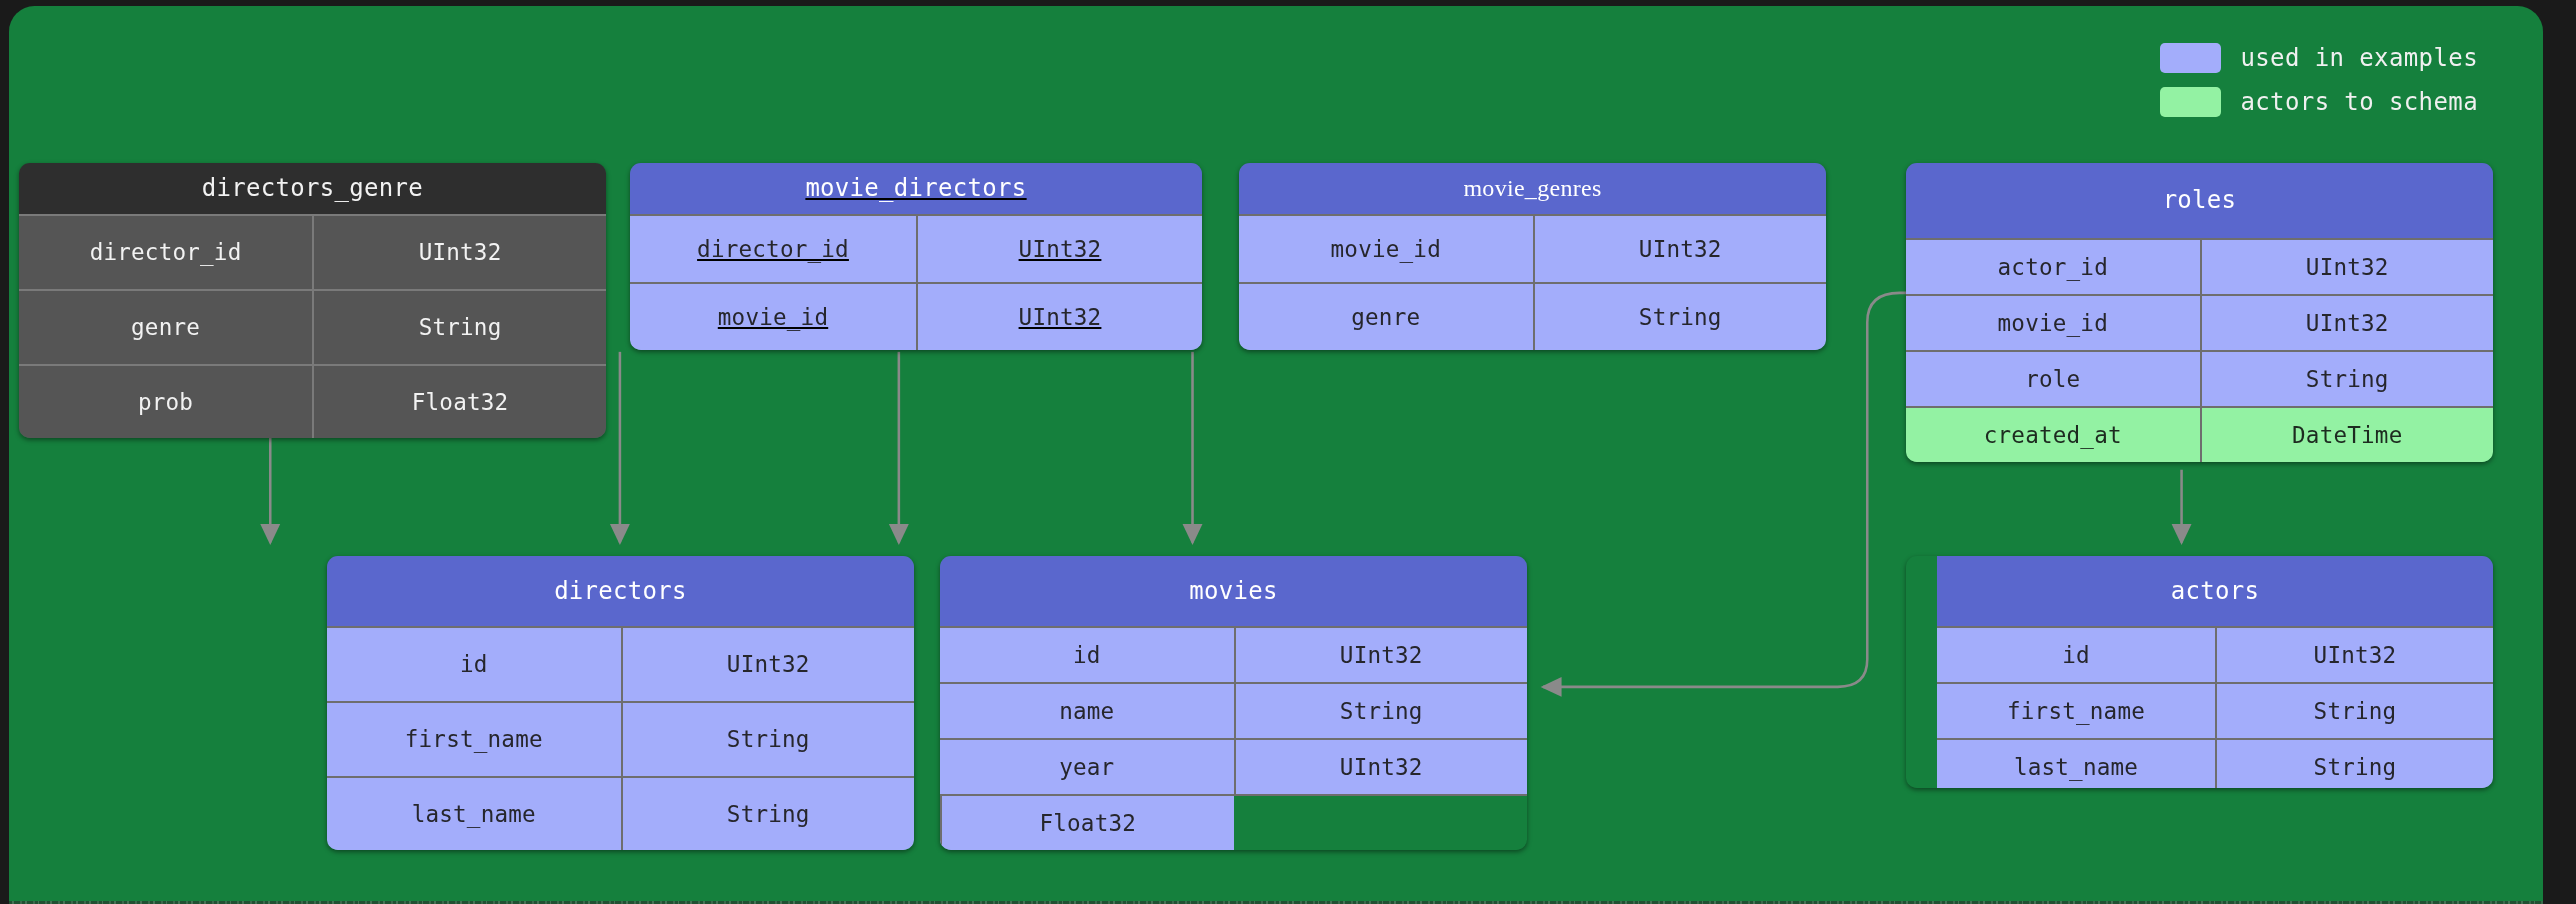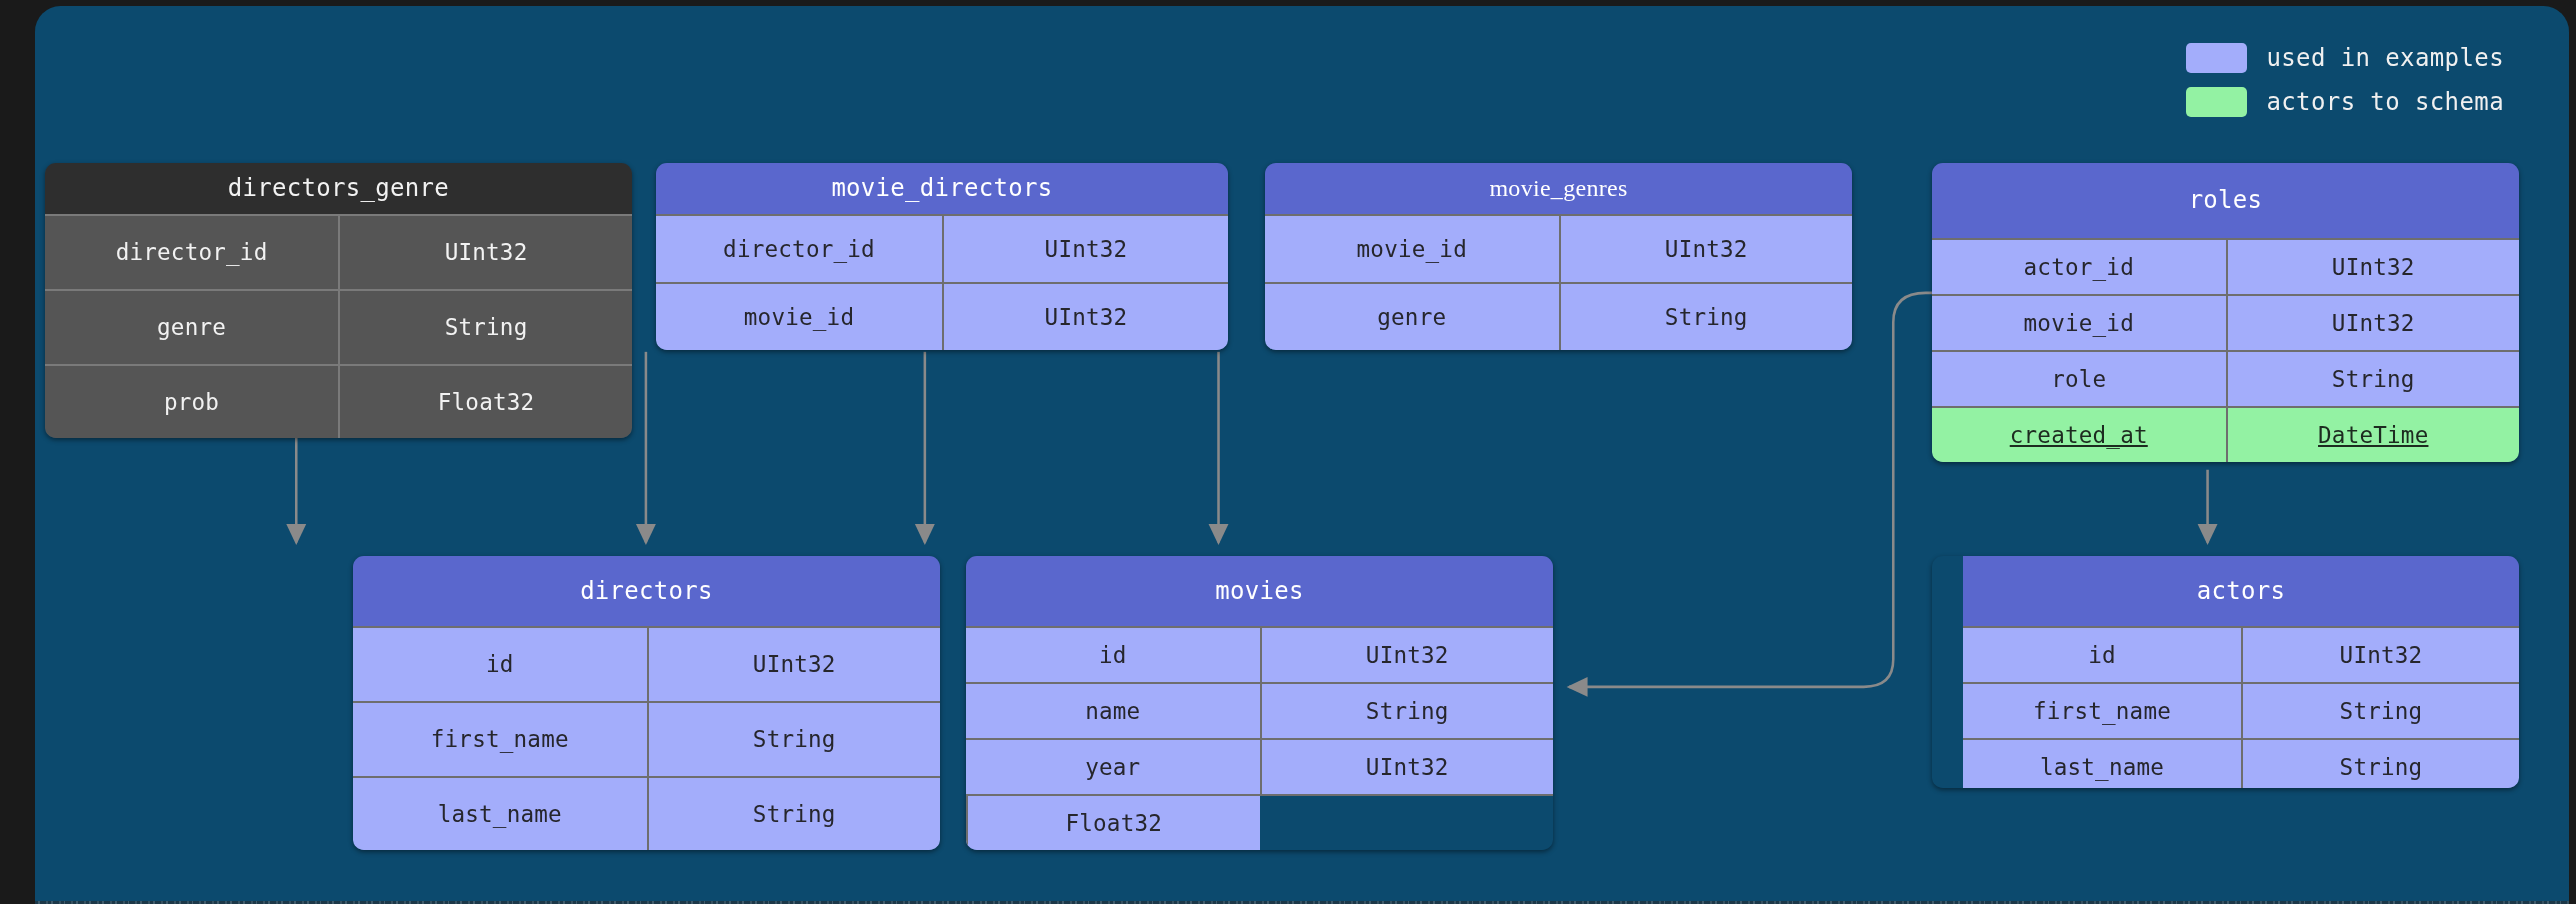--- a/index.html
+++ b/index.html
@@ -5,23 +5,23 @@
   * { box-sizing: border-box; }
   html, body {
     margin: 0; padding: 0;
     background: #1a1a1a;
     width: 2576px; height: 904px;
     overflow: hidden;
     font-family: "DejaVu Sans Mono", "Liberation Mono", monospace;
   }
   #canvas {
     position: absolute;
-    left: 35px; top: 5.9px;
+    left: 9px; top: 5.9px;
     width: 2534px; height: 899px;
-    background: #0c4a6e;
+    background: #15803d;
     border-radius: 25.5px 25.5px 0 0;
     overflow: hidden;
   }
   
   #legend {
     position: absolute;
     right: 65px; top: 37px;
     display: flex; flex-direction: column;
     gap: 13.7px;
   }
@@ -62,21 +62,21 @@
     letter-spacing: 0.2px;
     overflow: hidden;
     white-space: nowrap;
   }
   .cell.name { width: 50%; }
   .cell.type { width: 50%; border-left: 2.4px solid #6e6e6e; }
 
   
   .tbl.blue .tbl-header { background: #5a67cd; }
   .tbl.blue .cell { background: #a3adfb; color: #26262c; }
-  .tbl.blue .cell.green { background: #93f2a3; color: #1d2b20; text-decoration: underline; }
+  .tbl.blue .cell.green { background: #93f2a3; color: #1d2b20; }
 
   
   .tbl.grey .tbl-header { background: #2e2e2e; color:#f2f2f2; }
   .tbl.grey .cell { background: #555555; color: #f2f2f2; }
   .tbl.grey .tbl-row { border-top: 2.4px solid #7a7a7a; }
   .tbl.grey .cell.type { border-left: 2.4px solid #7a7a7a; }
 
   
   #connectors {
     position: absolute; left:0; top:0;
@@ -140,21 +140,21 @@
       </div>
       <div class="tbl-row" style="height: 75px;">
         <div class="cell name">genre</div>
         <div class="cell type">String</div>
       </div>
       <div class="tbl-row" style="height: 75px;">
         <div class="cell name">prob</div>
         <div class="cell type">Float32</div>
       </div>
     </div>
-    <div class="tbl blue" style="left: 621px; top: 157px; width: 572px; height: 187px;">
+    <div class="tbl blue" style="left: 621px; top: 157px; width: 572px; height: 187px; text-decoration: underline;">
       <div class="tbl-header" style="height: 51px;">movie_directors</div>
       <div class="tbl-row" style="height: 68px;">
         <div class="cell name">director_id</div>
         <div class="cell type">UInt32</div>
       </div>
       <div class="tbl-row" style="height: 68px;">
         <div class="cell name">movie_id</div>
         <div class="cell type">UInt32</div>
       </div>
     </div>

